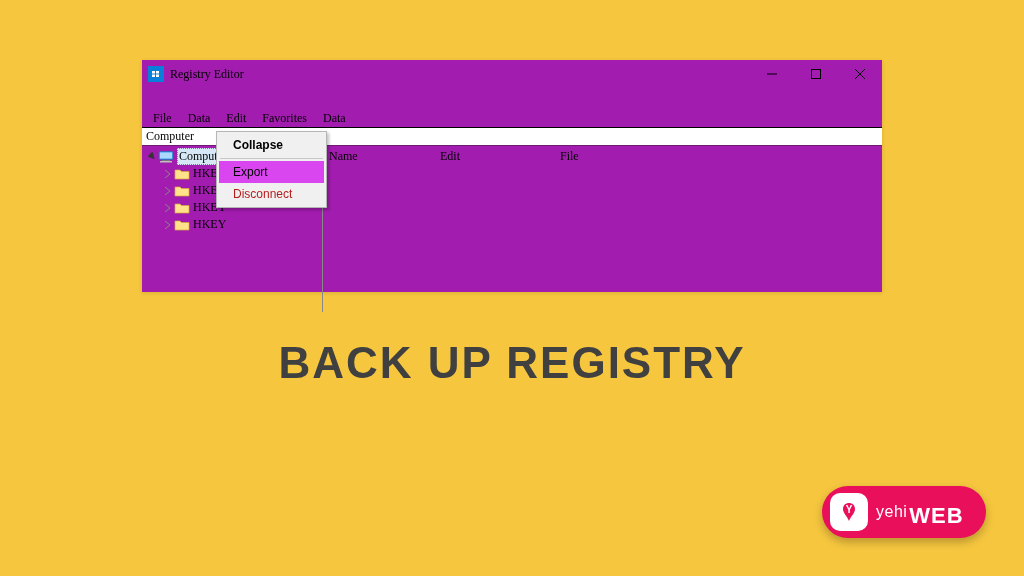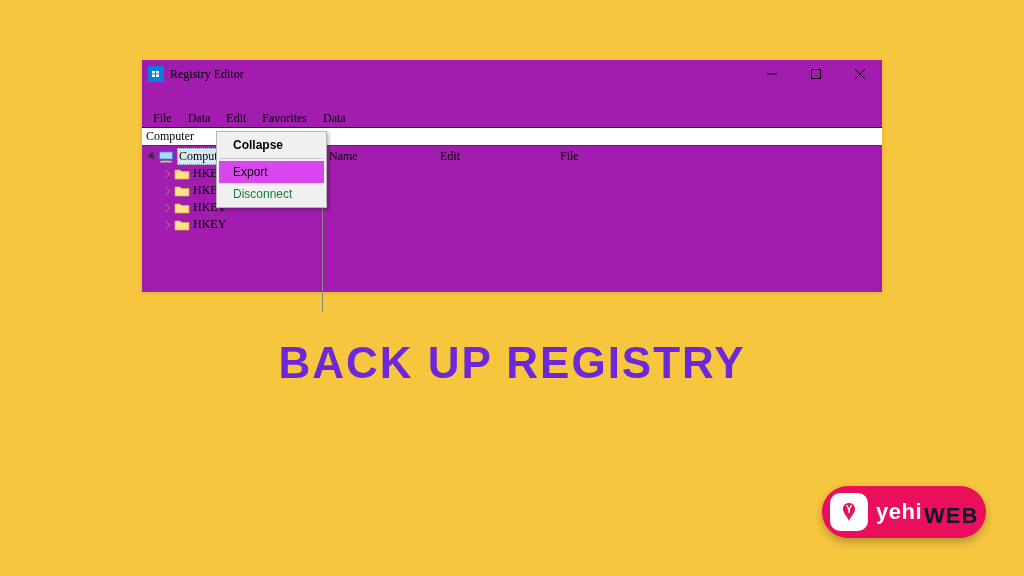--- a/index.html
+++ b/index.html
@@ -140,33 +140,33 @@
   }
   .ctx-item {
     height: 22px;
     display: flex;
     align-items: center;
     padding-left: 14px;
     font-size: 12px;
   }
   .ctx-item.bold { font-family: "Segoe UI Semibold", "Segoe UI", sans-serif; font-weight: 700; }
   .ctx-item.sel { background: #d946ef; }
-  .ctx-item.disabled { color: #15803d; }
+  .ctx-item.disabled { color: #b91c1c; }
   .ctx-sep { height:1px; background:#c8c8c8; margin:2px 1px; }
 
   
   .caption {
     position: absolute;
     left: 0; right: 0;
     top: 338px;
     text-align: center;
     font-size: 44px;
     letter-spacing: 2px;
     font-weight: 600;
-    color: #6d28d9;
+    color: #404040;
     font-family: -apple-system, "Segoe UI", Helvetica, Arial, sans-serif;
   }
 
   
   .logo {
     position: absolute;
     right: 38px;
     bottom: 38px;
     width: 164px;
     height: 52px;
@@ -183,28 +183,28 @@
     border-radius: 10px;
     display:flex;
     align-items:center;
     justify-content:center;
     margin-right: 8px;
   }
   .logo-badge svg { display:block; }
   .logo-text1 {
     color: #fff;
     font-family: "Segoe UI", Arial, sans-serif;
-    font-weight: 700;
-    font-size: 22px;
+    font-weight: 400;
+    font-size: 16px;
     letter-spacing: 0.5px;
     text-transform: lowercase;
     margin-right: 2px;
   }
   .logo-text2 {
-    color: #0f172a;
+    color: #ffffff;
     font-family: "Segoe UI", Arial, sans-serif;
     font-weight: 800;
     font-size: 22px;
     letter-spacing: 1px;
     margin-top: 8px;
   }
 
 </style>
 </head>
 <body>

